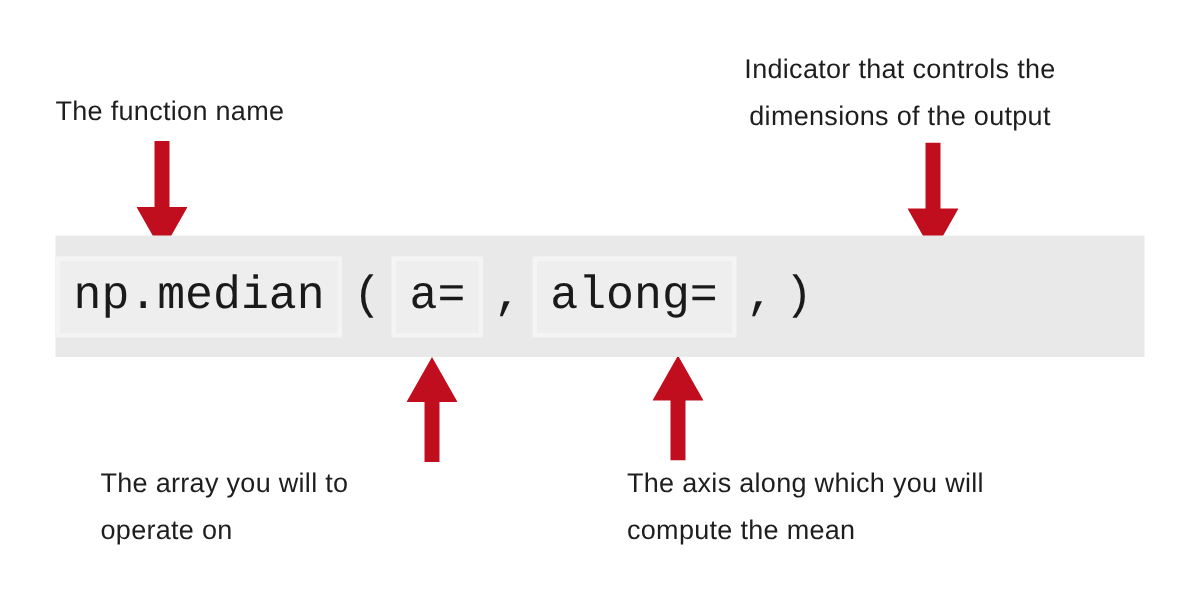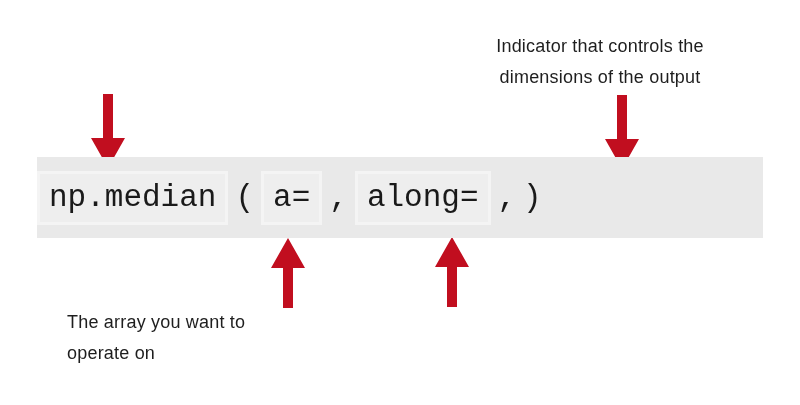--- a/index.html
+++ b/index.html
@@ -54,27 +54,30 @@
   .arrow-fn       { left: 91px;  top: 94px; }
   .arrow-keepdims { left: 605px; top: 95px; }
   .arrow-a        { left: 271px; top: 238px; }
   .arrow-axis     { left: 435px; top: 237px; }
 </style>
 </head>
 <body>
 
 <div class="canvas">
 
+  <div class="label label-fn">The function name</div>
 
   <div class="label label-keepdims">Indicator that controls the
 dimensions of the output</div>
 
-  <div class="label label-array">The array you want to
+  <div class="label label-array">The array you will to
 operate on</div>
 
+  <div class="label label-axis">The axis along which you will
+compute the mean</div>
 
   <div class="arrow arrow-fn">
     <svg width="34" height="74" viewBox="0 0 34 74">
       <polygon points="12,0 22,0 22,44 34,44 17,74 0,44 12,44" fill="#c10e1f"></polygon>
     </svg>
   </div>
 
   <div class="arrow arrow-keepdims">
     <svg width="34" height="74" viewBox="0 0 34 74">
       <polygon points="12,0 22,0 22,44 34,44 17,74 0,44 12,44" fill="#c10e1f"></polygon>

